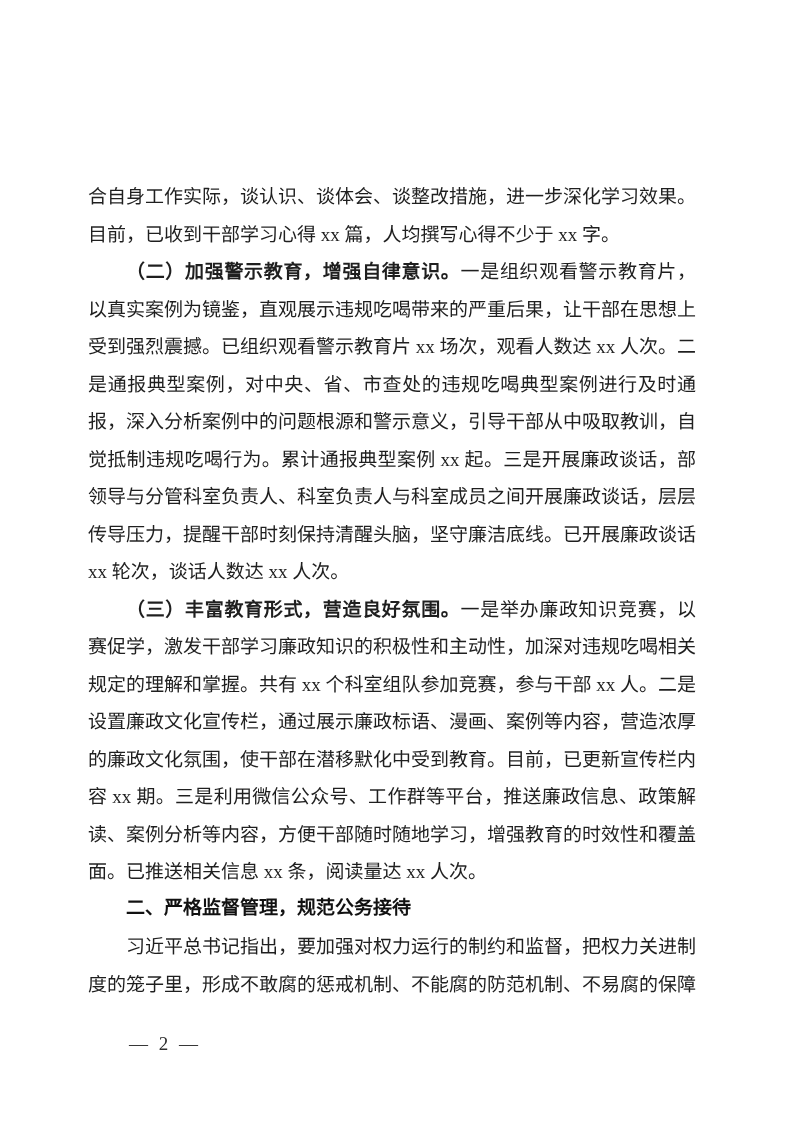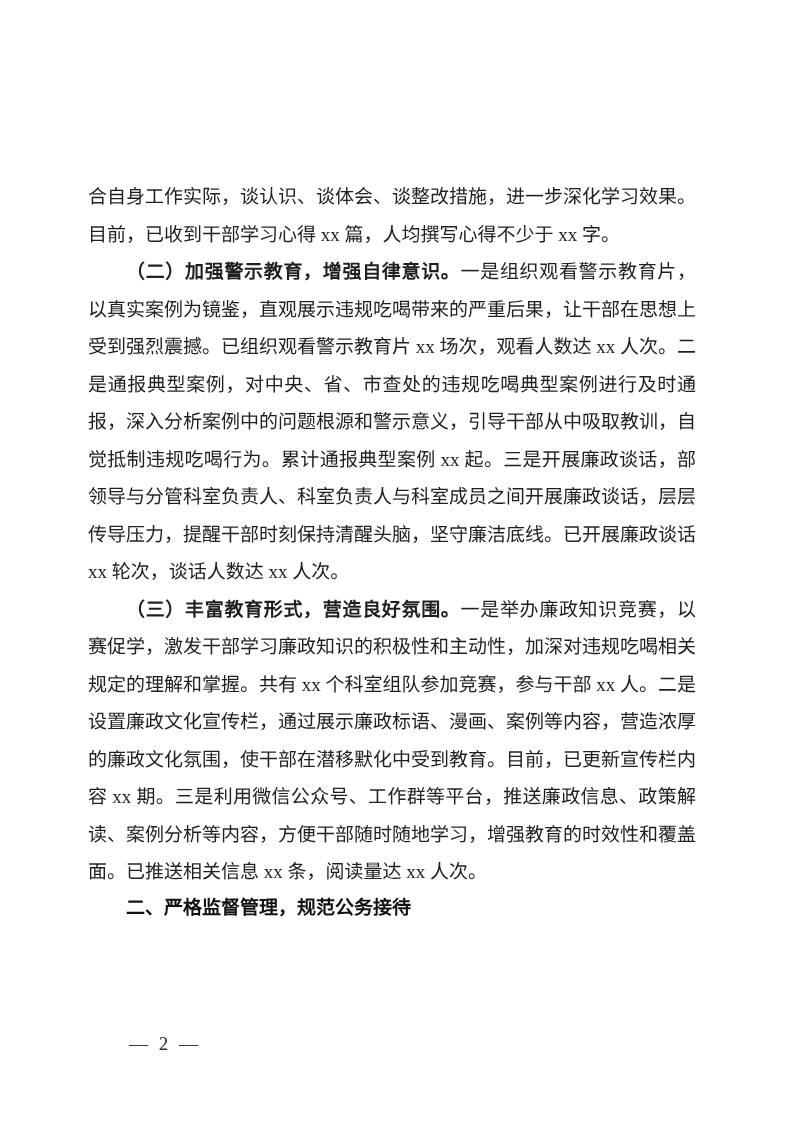--- a/index.html
+++ b/index.html
@@ -59,15 +59,16 @@
 </style>
 </head>
 <body>
 
 <div class="page">
   <div class="text-block">
       <p class="para continuation">合自身工作实际，谈认识、谈体会、谈整改措施，进一步深化学习效果。目前，已收到干部学习心得 xx 篇，人均撰写心得不少于 xx 字。</p>
       <p class="para body"><span class="lead">（二）加强警示教育，增强自律意识。</span>一是组织观看警示教育片，以真实案例为镜鉴，直观展示违规吃喝带来的严重后果，让干部在思想上受到强烈震撼。已组织观看警示教育片 xx 场次，观看人数达 xx 人次。二是通报典型案例，对中央、省、市查处的违规吃喝典型案例进行及时通报，深入分析案例中的问题根源和警示意义，引导干部从中吸取教训，自觉抵制违规吃喝行为。累计通报典型案例 xx 起。三是开展廉政谈话，部领导与分管科室负责人、科室负责人与科室成员之间开展廉政谈话，层层传导压力，提醒干部时刻保持清醒头脑，坚守廉洁底线。已开展廉政谈话 xx 轮次，谈话人数达 xx 人次。</p>
       <p class="para body"><span class="lead">（三）丰富教育形式，营造良好氛围。</span>一是举办廉政知识竞赛，以赛促学，激发干部学习廉政知识的积极性和主动性，加深对违规吃喝相关规定的理解和掌握。共有 xx 个科室组队参加竞赛，参与干部 xx 人。二是设置廉政文化宣传栏，通过展示廉政标语、漫画、案例等内容，营造浓厚的廉政文化氛围，使干部在潜移默化中受到教育。目前，已更新宣传栏内容 xx 期。三是利用微信公众号、工作群等平台，推送廉政信息、政策解读、案例分析等内容，方便干部随时随地学习，增强教育的时效性和覆盖面。已推送相关信息 xx 条，阅读量达 xx 人次。</p>
       <p class="para heading">二、严格监督管理，规范公务接待</p>
+      <p class="para body">习近平总书记指出，要加强对权力运行的制约和监督，把权力关进制度的笼子里，形成不敢腐的惩戒机制、不能腐的防范机制、不易腐的保障</p>
     </div>
   <div class="page-number">— 2 —</div>
 </div>
 
 </body></html>

